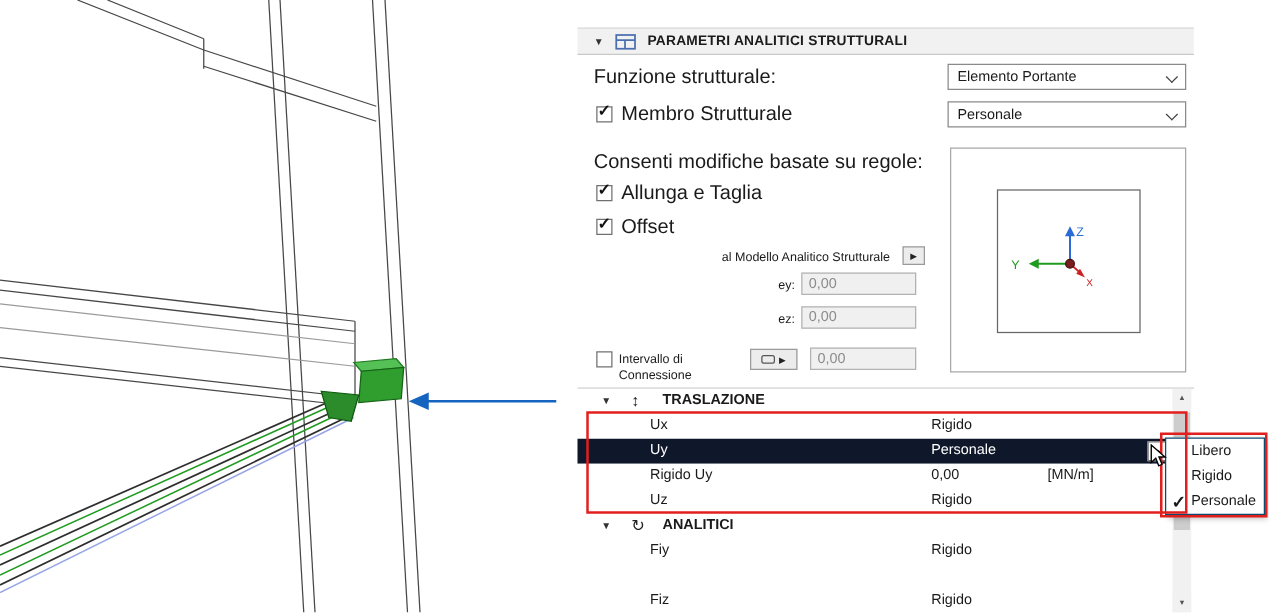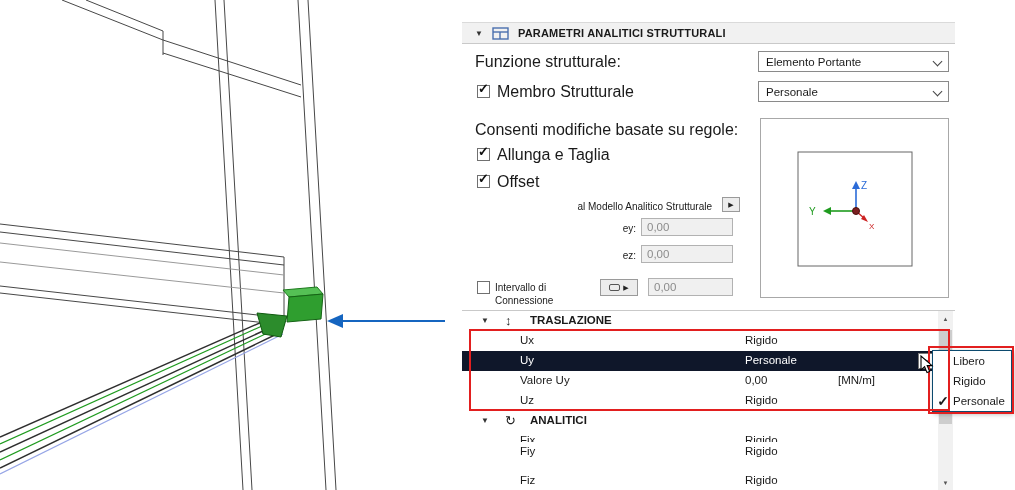--- a/index.html
+++ b/index.html
@@ -222,41 +222,41 @@
 
 <div class="trow sel" style="top:351px">
   <span class="tname">Uy</span>
   <span class="tvalue">Personale</span>
   <span class="ddbtn">
     <span>▶</span>
   </span>
 </div>
 
 <div class="trow" style="top:371px">
-  <span class="tname">Valore Uy</span>
+  <span class="tname">Rigido Uy</span>
   <span class="tvalue">0,00</span>
   <span class="tunit">[MN/m]</span>
 </div>
 
 <div class="trow" style="top:391px">
   <span class="tname">Uz</span>
   <span class="tvalue">Rigido</span>
 </div>
 
 <div class="sechdr" style="top:411px">
   <span class="tri">▼</span>
   <span class="sicon">↻</span>
   <span class="stext">ANALITICI</span>
 </div>
 
 <div class="trow" style="top:431px">
   <span class="tname">Fix</span>
   <span class="tvalue">Rigido</span>
 </div>
-<div class="trow" style="top:442px">
+<div class="trow" style="top:431px">
   <span class="tname">Fiy</span>
   <span class="tvalue">Rigido</span>
 </div>
 <div class="trow" style="top:471px">
   <span class="tname">Fiz</span>
   <span class="tvalue">Rigido</span>
 </div>
 
 <div class="sb">
   <div class="sup">▲</div>

